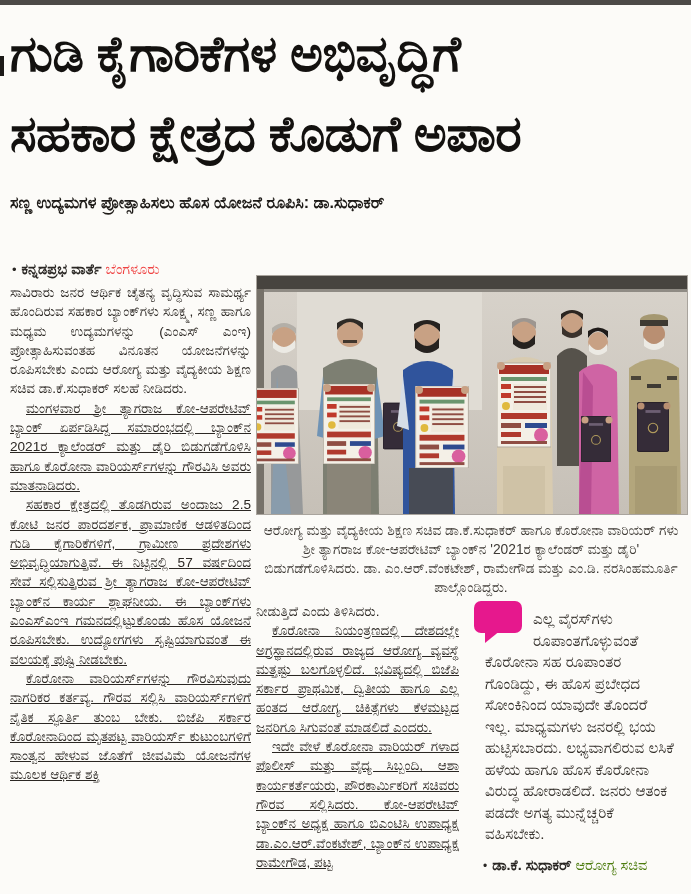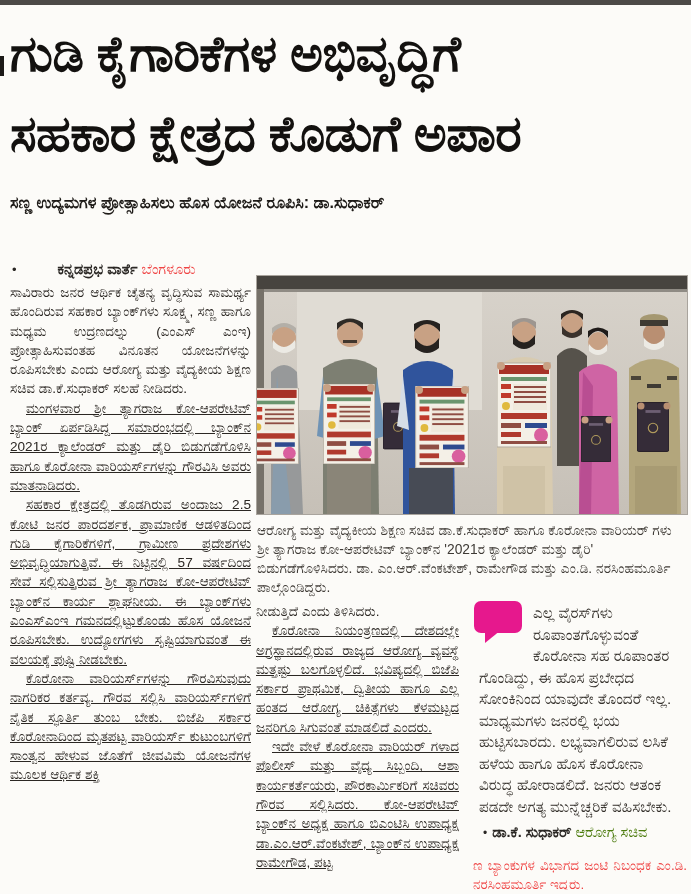--- a/index.html
+++ b/index.html
@@ -19,45 +19,45 @@
   .subheadline{
     position:absolute;left:10px;top:186px;width:672px;
     font-size:16px;line-height:33px;font-weight:bold;color:#1d1a17;
     white-space:nowrap;
   }
   .byline{
     position:absolute;left:12px;top:261px;width:300px;
     font-size:14.5px;color:#2a2724;
   }
   .byline .bullet{font-size:13px;margin-right:5px;}
-  .byline .src{font-weight:bold;margin-left:36px;}
+  .byline .src{font-weight:bold;}
   .byline .loc{font-weight:normal;color:#ef4444;margin-left:4px;}
 
   .bodytext{font-size:13.6px;line-height:19.3px;text-align:justify;color:#2b2723;}
   .bodytext p{margin:0;}
   .bodytext p.indent{text-indent:16px;text-decoration:underline;}
 
   .col-left{position:absolute;left:10px;top:283px;width:241px;height:606px;overflow:hidden;}
 
   .photo{
     position:absolute;left:256px;top:275px;width:432px;height:240px;
     border:1px solid #a9a49d;box-sizing:border-box;background:#cfc9c1;
   }
   .photo svg{display:block;width:100%;height:100%;}
 
   .caption{
     position:absolute;left:257px;top:521px;width:428px;
-    font-size:13.8px;line-height:19px;color:#3e3a35;text-align:left;
+    font-size:13.8px;line-height:19px;color:#3e3a35;text-align:center;
   }
 
   .col-mid{position:absolute;left:256px;top:602px;width:203px;height:288px;overflow:hidden;}
 
   .col-right{position:absolute;left:473px;top:596px;width:214px;height:294px;overflow:hidden;}
   .quote-bubble{float:left;width:50px;height:44px;margin:4px 10px 2px 0;}
-  .quote-text{font-size:15.2px;line-height:21.5px;color:#34302b;text-align:left;margin:6px;}
+  .quote-text{font-size:15.2px;line-height:21.5px;color:#34302b;text-align:left;margin:12px;}
   .quote-attr{margin-top:7px;font-size:14.5px;color:#2a2724;}
   .quote-attr .bullet{font-size:12px;margin:0 5px 0 10px;}
   .quote-attr .name{font-weight:bold;}
   .quote-attr .title{margin-left:4px;color:#4d7c0f;}
   .continuation{margin-top:15px;font-size:13.6px;line-height:19.3px;text-align:justify;color:#ef4444;}
 </style>
 </head>
 <body>
 
 <div class="page">
@@ -71,21 +71,21 @@
 
   <div class="subheadline">
     <div>ಸಣ್ಣ ಉದ್ಯಮಗಳ ಪ್ರೋತ್ಸಾಹಿಸಲು ಹೊಸ ಯೋಜನೆ ರೂಪಿಸಿ: ಡಾ.ಸುಧಾಕರ್</div>
   </div>
 
   <div class="byline">
     <span class="bullet">•</span><span class="src">ಕನ್ನಡಪ್ರಭ ವಾರ್ತೆ</span><span class="loc">ಬೆಂಗಳೂರು</span>
   </div>
 
   <div class="col-left bodytext">
-    <p>ಸಾವಿರಾರು ಜನರ ಆರ್ಥಿಕ ಚೈತನ್ಯ ವೃದ್ಧಿಸುವ ಸಾಮರ್ಥ್ಯ ಹೊಂದಿರುವ ಸಹಕಾರ ಬ್ಯಾಂಕ್‌ಗಳು ಸೂಕ್ಷ್ಮ, ಸಣ್ಣ ಹಾಗೂ ಮಧ್ಯಮ ಉದ್ರಣದಲ್ನು (ಎಂಎಸ್ ಎಂಇ) ಪ್ರೋತ್ಸಾಹಿಸುವಂತಹ ವಿನೂತನ ಯೋಜನೆಗಳನ್ನು ರೂಪಿಸಬೇಕು ಎಂದು ಆರೋಗ್ಯ ಮತ್ತು ವೈದ್ಯಕೀಯ ಶಿಕ್ಷಣ ಸಚಿವ ಡಾ.ಕೆ.ಸುಧಾಕರ್ ಸಲಹೆ ನೀಡಿದರು.</p>
+    <p>ಸಾವಿರಾರು ಜನರ ಆರ್ಥಿಕ ಚೈತನ್ಯ ವೃದ್ಧಿಸುವ ಸಾಮರ್ಥ್ಯ ಹೊಂದಿರುವ ಸಹಕಾರ ಬ್ಯಾಂಕ್‌ಗಳು ಸೂಕ್ಷ್ಮ, ಸಣ್ಣ ಹಾಗೂ ಮಧ್ಯಮ ಉದ್ಯಮಗಳನ್ನು (ಎಂಎಸ್ ಎಂಇ) ಪ್ರೋತ್ಸಾಹಿಸುವಂತಹ ವಿನೂತನ ಯೋಜನೆಗಳನ್ನು ರೂಪಿಸಬೇಕು ಎಂದು ಆರೋಗ್ಯ ಮತ್ತು ವೈದ್ಯಕೀಯ ಶಿಕ್ಷಣ ಸಚಿವ ಡಾ.ಕೆ.ಸುಧಾಕರ್ ಸಲಹೆ ನೀಡಿದರು.</p>
     <p class="indent">ಮಂಗಳವಾರ ಶ್ರೀ ತ್ಯಾಗರಾಜ ಕೋ-ಆಪರೇಟಿವ್ ಬ್ಯಾಂಕ್ ಏರ್ಪಡಿಸಿದ್ದ ಸಮಾರಂಭದಲ್ಲಿ ಬ್ಯಾಂಕ್‌ನ 2021ರ ಕ್ಯಾಲೆಂಡರ್ ಮತ್ತು ಡೈರಿ ಬಿಡುಗಡೆಗೊಳಿಸಿ ಹಾಗೂ ಕೊರೋನಾ ವಾರಿಯರ್ಸ್‌ಗಳನ್ನು ಗೌರವಿಸಿ ಅವರು ಮಾತನಾಡಿದರು.</p>
     <p class="indent">ಸಹಕಾರ ಕ್ಷೇತ್ರದಲ್ಲಿ ತೊಡಗಿರುವ ಅಂದಾಜು 2.5 ಕೋಟಿ ಜನರ ಪಾರದರ್ಶಕ, ಪ್ರಾಮಾಣಿಕ ಆಡಳಿತದಿಂದ ಗುಡಿ ಕೈಗಾರಿಕೆಗಳಿಗೆ, ಗ್ರಾಮೀಣ ಪ್ರದೇಶಗಳು ಅಭಿವೃದ್ಧಿಯಾಗುತ್ತಿವೆ. ಈ ನಿಟ್ಟಿನಲ್ಲಿ 57 ವರ್ಷದಿಂದ ಸೇವೆ ಸಲ್ಲಿಸುತ್ತಿರುವ ಶ್ರೀ ತ್ಯಾಗರಾಜ ಕೋ-ಆಪರೇಟಿವ್ ಬ್ಯಾಂಕ್‌ನ ಕಾರ್ಯ ಶ್ಲಾಘನೀಯ. ಈ ಬ್ಯಾಂಕ್‌ಗಳು ಎಂಎಸ್‌ಎಂಇ ಗಮನದಲ್ಲಿಟ್ಟುಕೊಂಡು ಹೊಸ ಯೋಜನೆ ರೂಪಿಸಬೇಕು. ಉದ್ಯೋಗಗಳು ಸೃಷ್ಟಿಯಾಗುವಂತೆ ಈ ವಲಯಕ್ಕೆ ಪುಷ್ಟಿ ನೀಡಬೇಕು.</p>
     <p class="indent">ಕೊರೋನಾ ವಾರಿಯರ್ಸ್‌ಗಳನ್ನು ಗೌರವಿಸುವುದು ನಾಗರಿಕರ ಕರ್ತವ್ಯ. ಗೌರವ ಸಲ್ಲಿಸಿ ವಾರಿಯರ್ಸ್‌ಗಳಿಗೆ ನೈತಿಕ ಸ್ಫೂರ್ತಿ ತುಂಬ ಬೇಕು. ಬಿಜೆಪಿ ಸರ್ಕಾರ ಕೊರೋನಾದಿಂದ ಮೃತಪಟ್ಟ ವಾರಿಯರ್ಸ್ ಕುಟುಂಬಗಳಿಗೆ ಸಾಂತ್ವನ ಹೇಳುವ ಜೊತೆಗೆ ಜೀವವಿಮೆ ಯೋಜನೆಗಳ ಮೂಲಕ ಆರ್ಥಿಕ ಶಕ್ತಿ</p>
   </div>
 
   <div class="photo">
     <svg viewBox="0 0 430 238" preserveAspectRatio="none">
       <defs>
         <linearGradient id="wall" x1="0" y1="0" x2="0" y2="1">
           <stop offset="0" stop-color="#d8d3cb"></stop>

